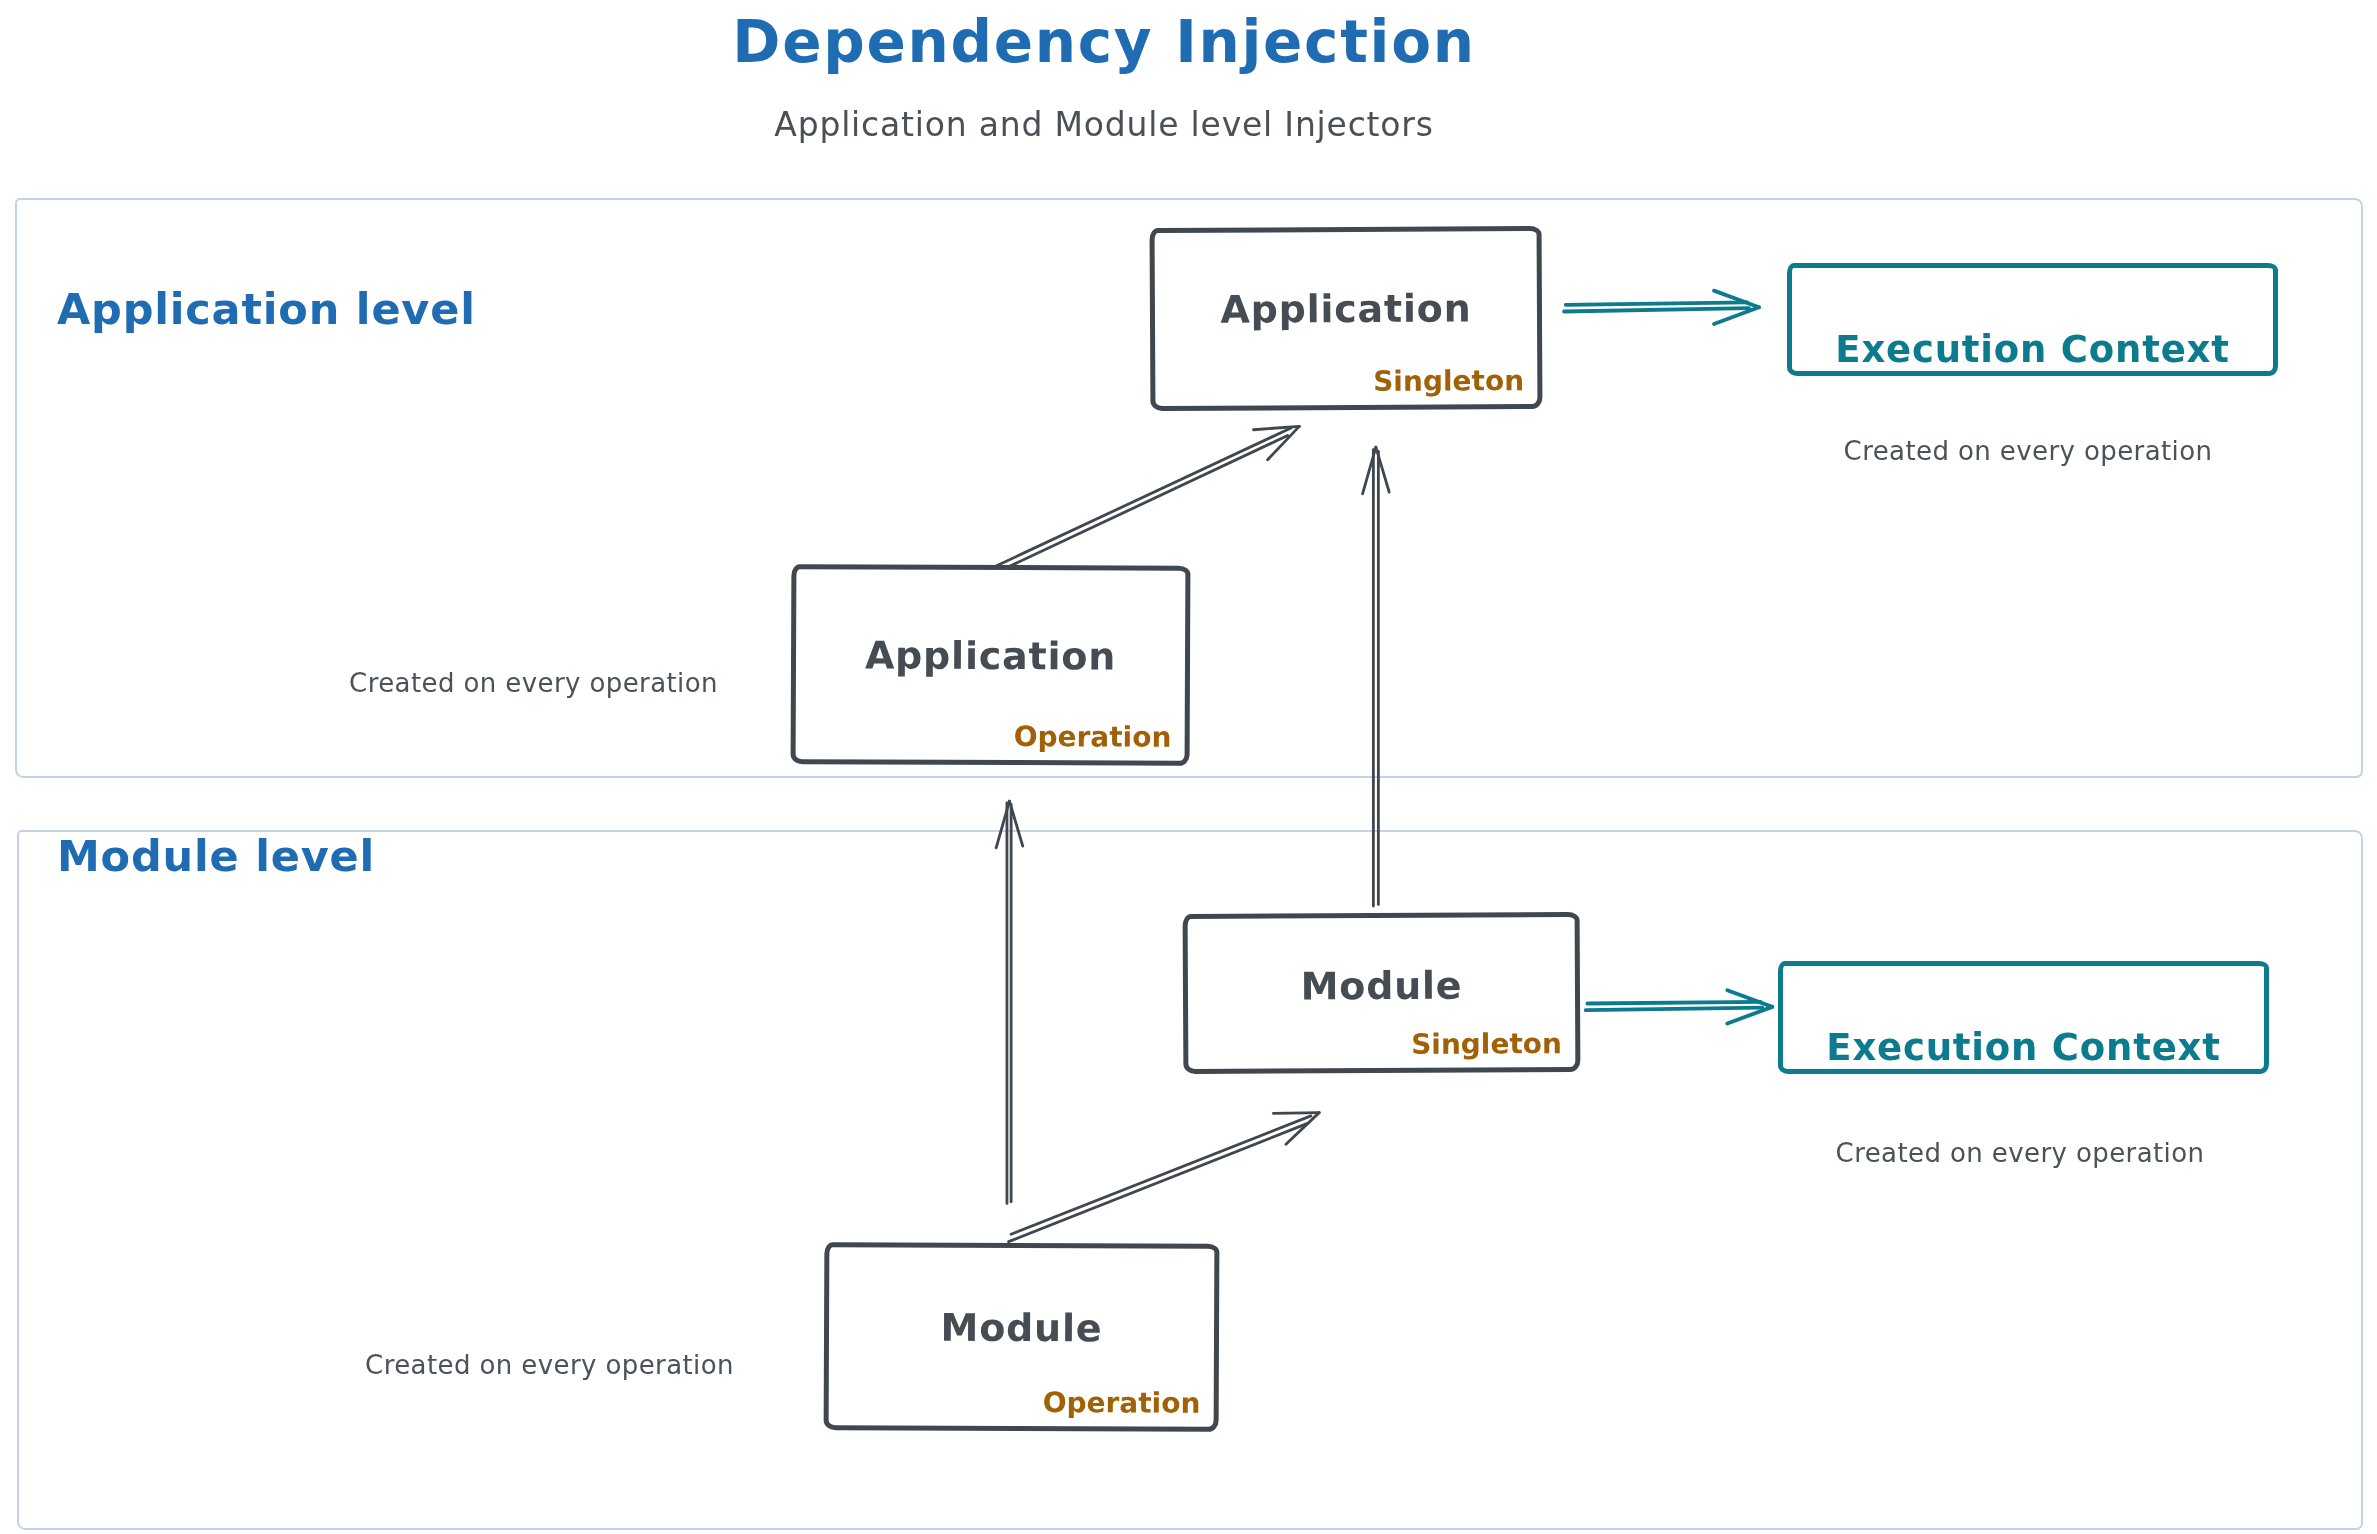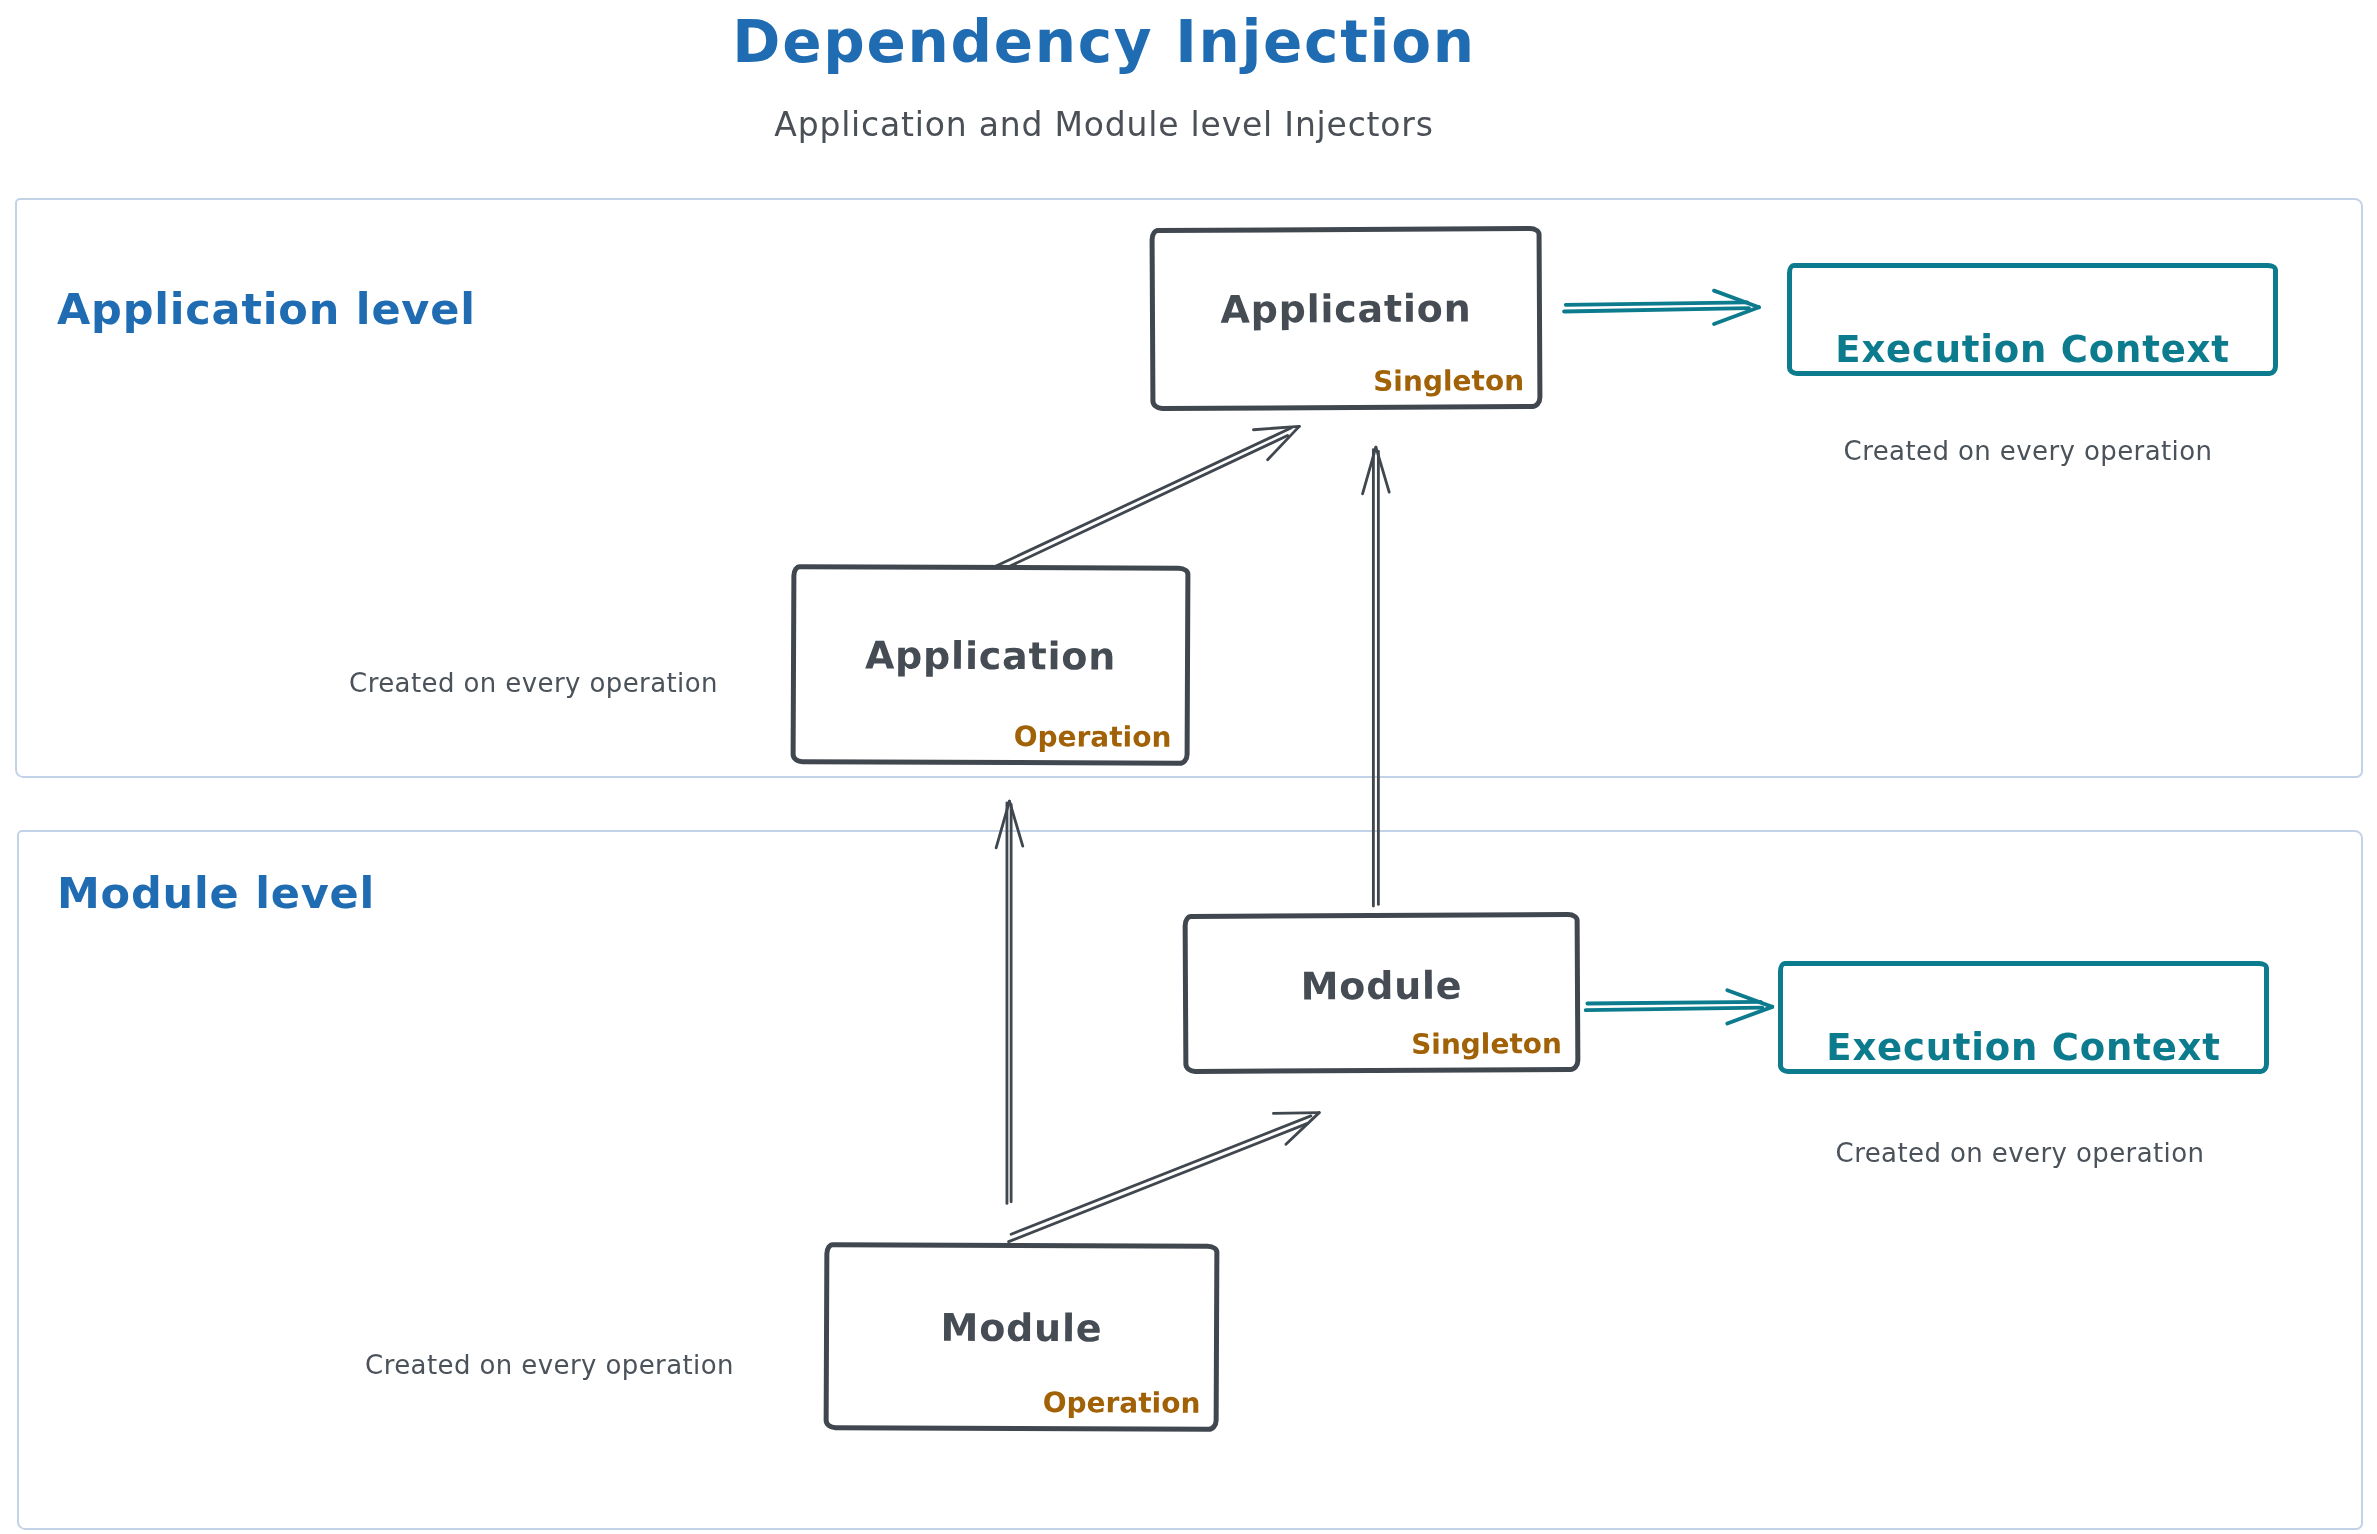--- a/index.html
+++ b/index.html
@@ -90,21 +90,21 @@
 
 <div id="stage">
 
   <div class="abs subtitle">Application and Module level Injectors</div>
   <div class="abs title">Dependency Injection</div>
 
   <div class="abs lane" style="left:15px;top:198px;width:2344px;height:576px;"></div>
   <div class="abs lane-label" style="left:57px;top:244px;margin-top:40px;">Application level</div>
 
   <div class="abs lane" style="left:16.7px;top:830px;width:2342px;height:696px;"></div>
-  <div class="abs lane-label" style="left:57px;top:868px;text-align:right;">Module level</div>
+  <div class="abs lane-label" style="left:57px;top:831px;text-align:right;">Module level</div>
 
   <svg class="arrows" viewBox="0 0 2854 1842">
 
     <g class="dark-arrow">
       <path d="M1178 688 L1550 514"></path>
       <path d="M1176 697 L1546 523"></path>
       <path d="M1560 512 L1505 516"></path>
       <path d="M1560 512 L1522 552"></path>
     </g>
 

